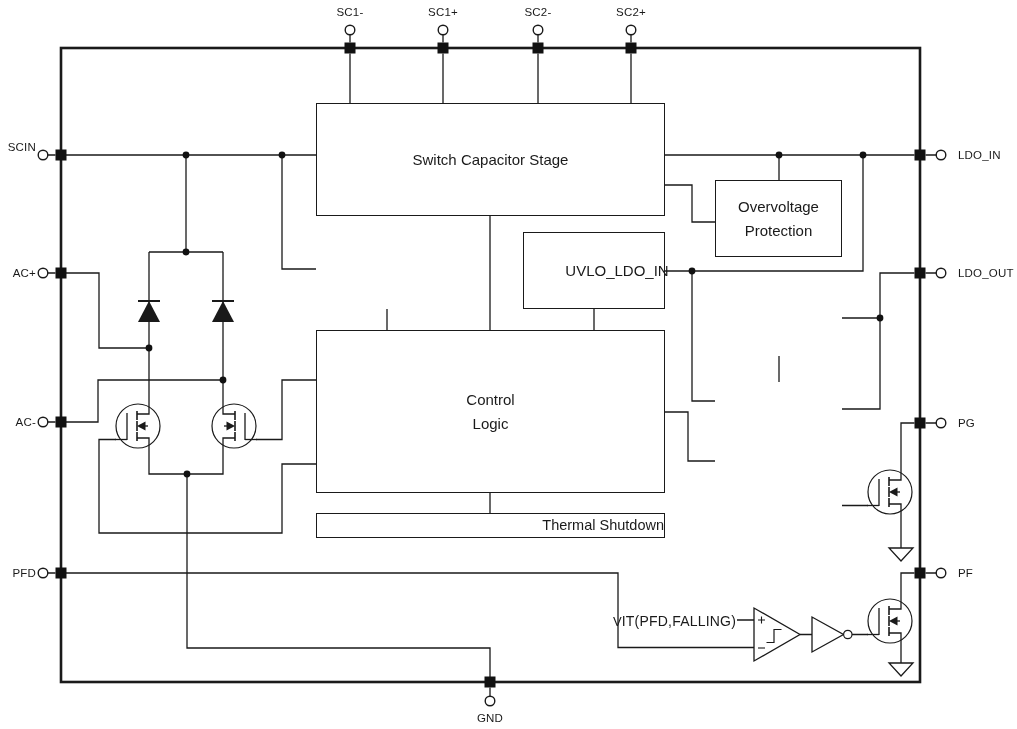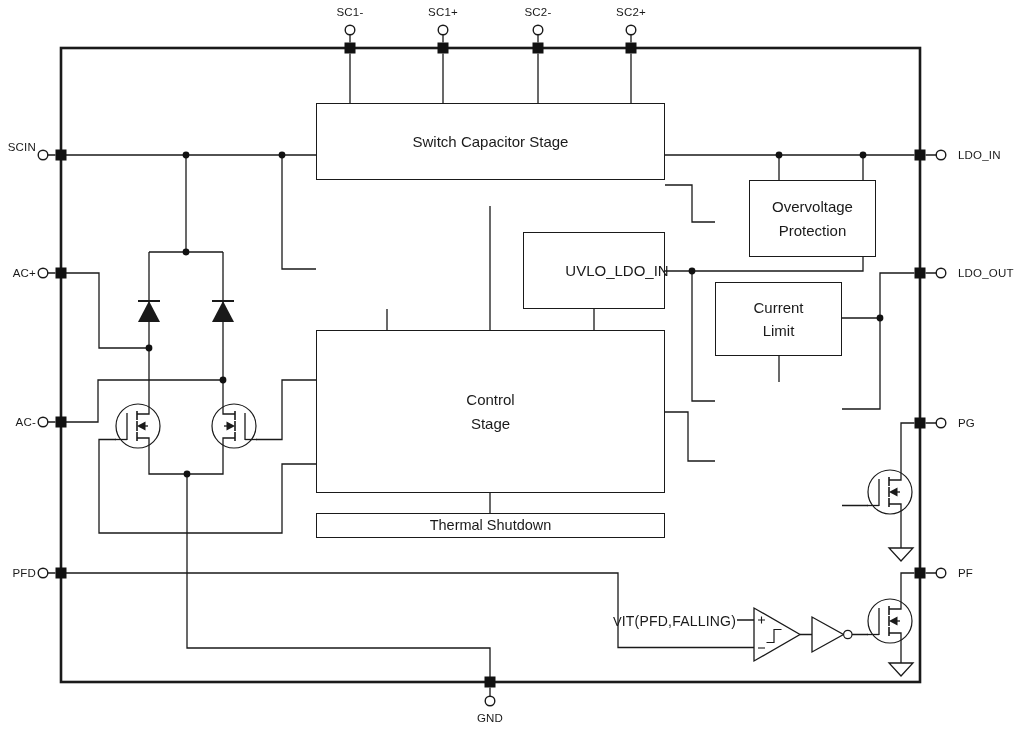--- a/index.html
+++ b/index.html
@@ -207,46 +207,42 @@
       <circle cx="43" cy="422" r="4.8"></circle>
       <circle cx="43" cy="573" r="4.8"></circle>
       <circle cx="941" cy="155" r="4.8"></circle>
       <circle cx="941" cy="273" r="4.8"></circle>
       <circle cx="941" cy="423" r="4.8"></circle>
       <circle cx="941" cy="573" r="4.8"></circle>
       <circle cx="490" cy="701" r="4.8"></circle>
     </g>
   </svg>
 
-  <div class="block" style="left:316px; top:103px; width:349px; height:77px;">
+  <div class="block" style="left:316px; top:103px; width:349px; height:113px;">
     <span class="lbl">Switch Capacitor Stage</span>
   </div>
 
 
   <div class="block" style="left:523px; top:232px; width:142px; height:77px;padding-left:46px;">
     <span class="lbl">UVLO_LDO_IN</span>
   </div>
 
-  <div class="block" style="left:715px; top:180px; width:127px; height:77px;margin-left:34px;">
+  <div class="block" style="left:715px; top:180px; width:127px; height:77px;">
     <span class="lbl">Overvoltage
 Protection</span>
   </div>
 
   <div class="block" style="left:316px; top:330px; width:349px; height:163px;">
     <span class="lbl">Control
-Stage</span>
-  </div>
-
-  <div class="block" style="left:715px; top:282px; width:127px; height:74px;">
-    <span class="lbl">Current
-Limit</span>
-  </div>
-
-
-  <div class="block thin" style="left:316px; top:513px; width:349px; height:25px;">
+Logic</span>
+  </div>
+
+
+
+  <div class="block thin" style="left:316px; top:513px; width:349px; height:25px;justify-content:flex-end;">
     <span class="lbl">Thermal Shutdown</span>
   </div>
 
   <div class="pin-label top" style="left:350px; top:5px;">SC1-</div>
   <div class="pin-label top" style="left:443px; top:5px;">SC1+</div>
   <div class="pin-label top" style="left:538px; top:5px;">SC2-</div>
   <div class="pin-label top" style="left:631px; top:5px;">SC2+</div>
 
   <div class="pin-label left" style="right:981px; top:140px;">SCIN</div>
   <div class="pin-label left" style="right:981px; top:266px;">AC+</div>

